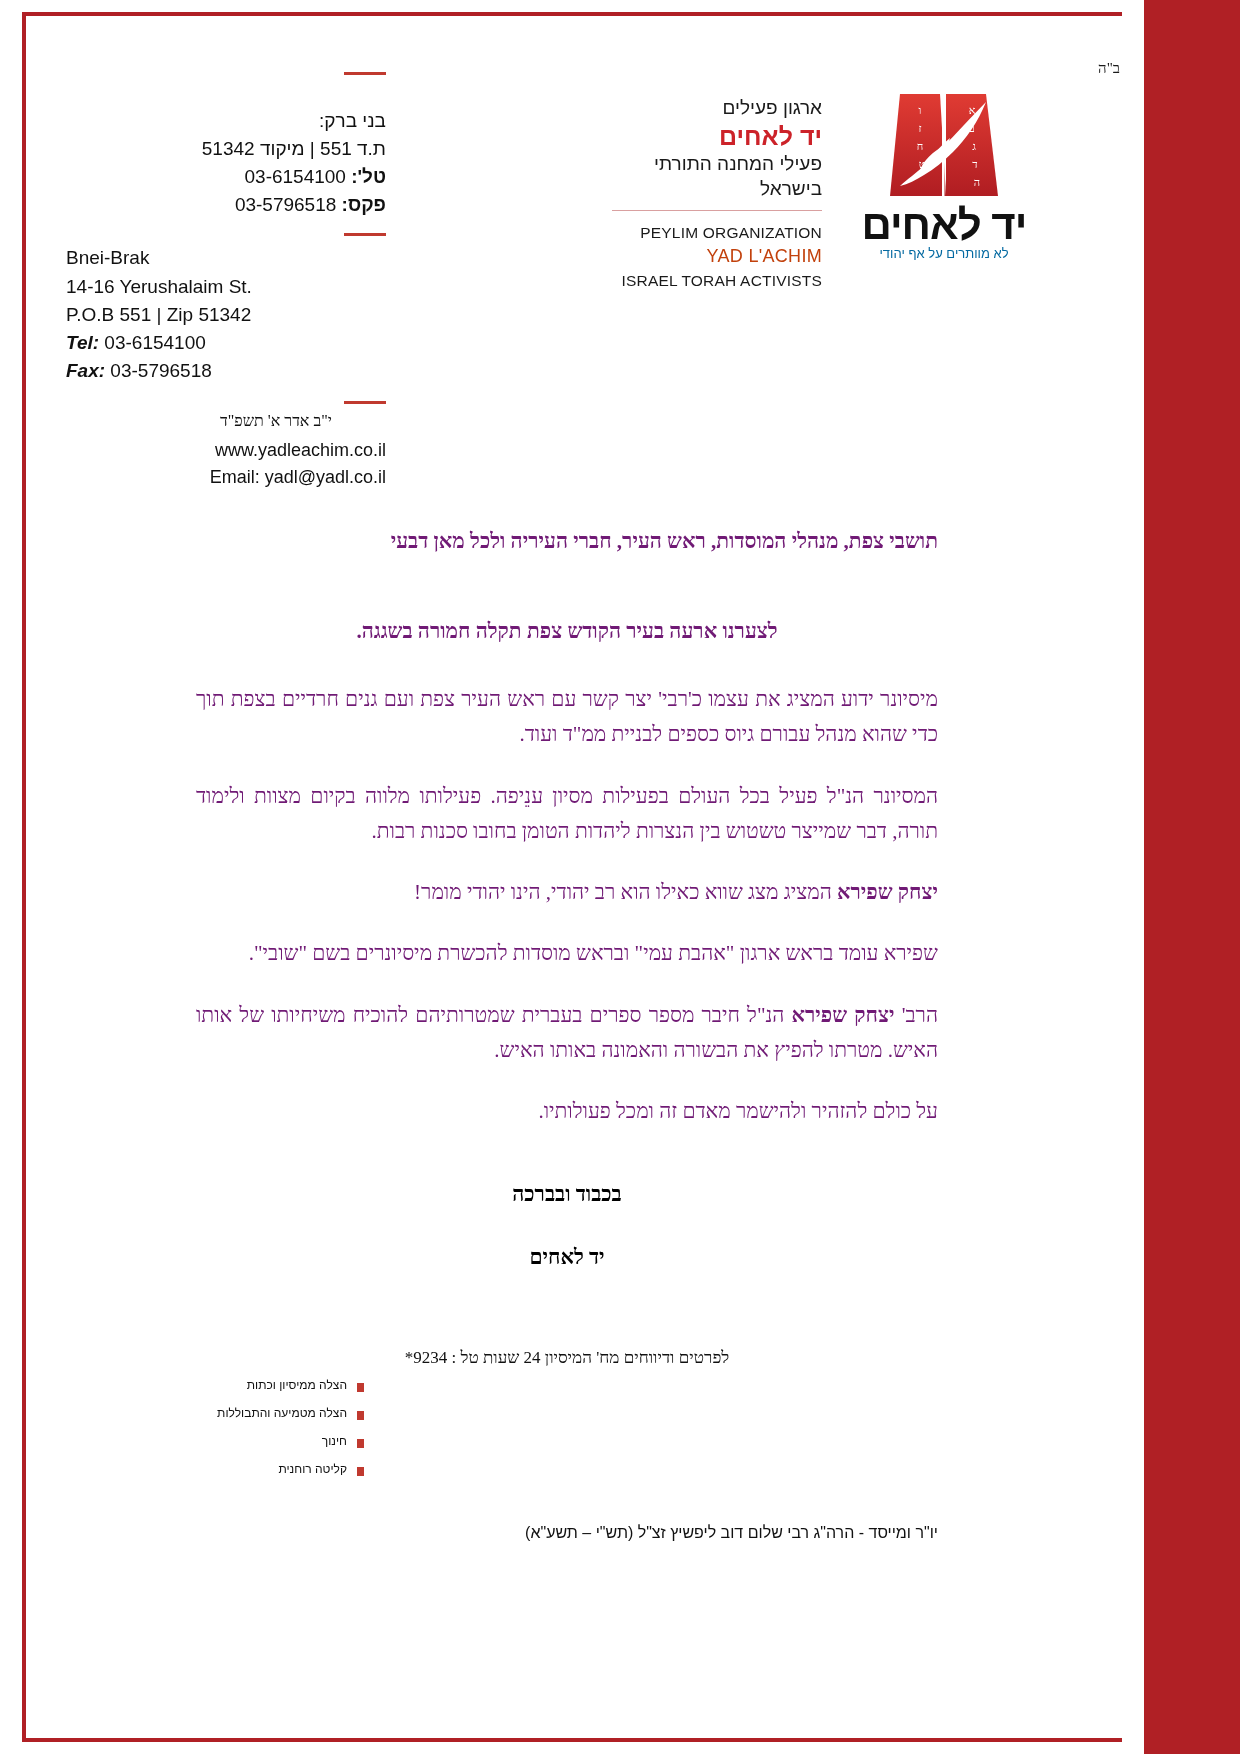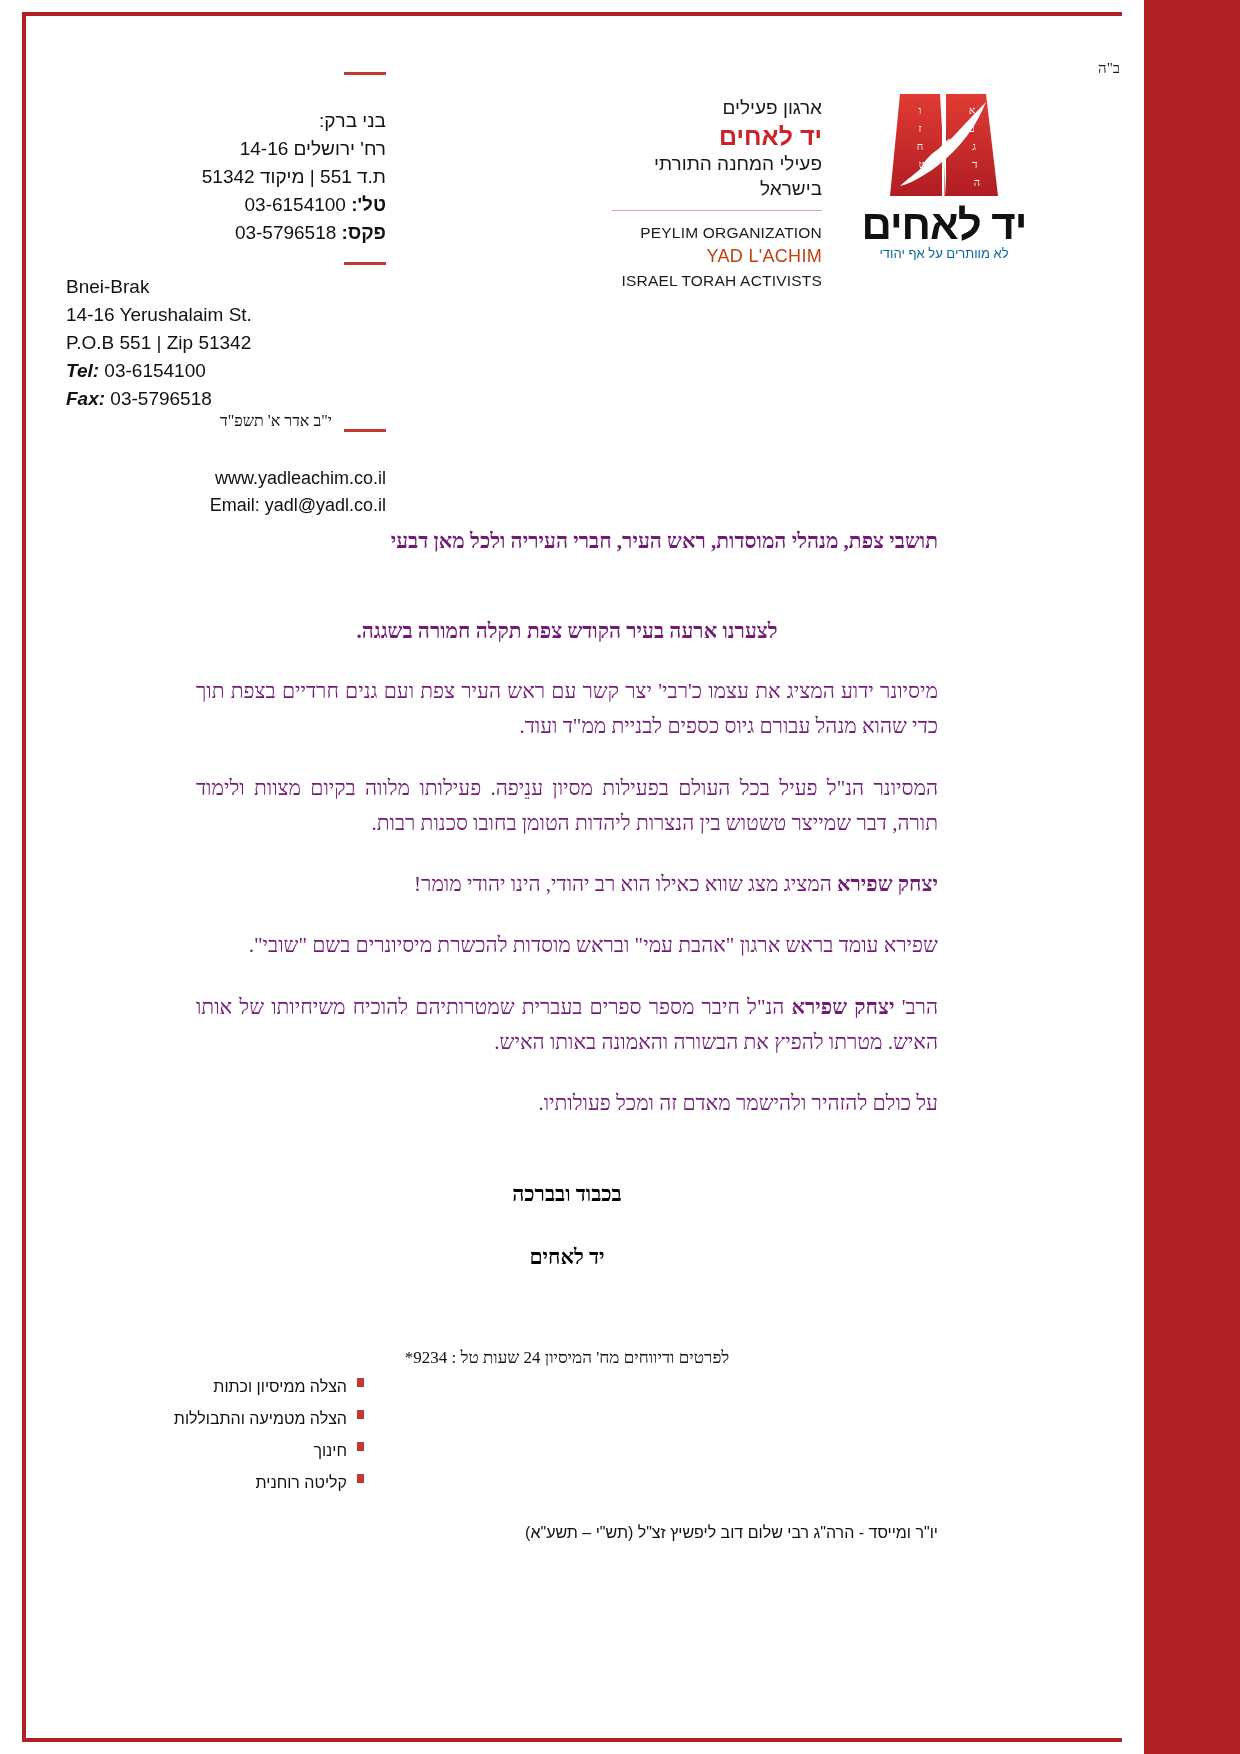--- a/index.html
+++ b/index.html
@@ -202,21 +202,21 @@
     font-weight: 700;
     font-size: 21px;
     font-family: "Liberation Serif", "DejaVu Serif", serif;
     margin: 0 0 56px 0;
   }
   .body .lede {
     font-weight: 700;
     font-size: 21px;
     font-family: "Liberation Serif", "DejaVu Serif", serif;
     text-align: center;
-    margin: 0 0 26px 0;
+    margin: 0 0 34px 0;
   }
   .body p.para {
     margin: 0 0 26px 0;
     text-align: justify;
     text-justify: inter-word;
     font-family: "Liberation Serif", "DejaVu Serif", serif;
     font-size: 21px;
     line-height: 1.68;
   }
   .body p.para b { font-weight: 700; }
@@ -253,24 +253,24 @@
     position: absolute;
     top: 1378px;
     left: 64px;
     width: 300px;
     direction: rtl;
     text-align: right;
   }
   .svc-item {
     display: flex;
     flex-direction: row;
-    align-items: flex-start;
+    align-items: flex-end;
     justify-content: flex-start;
     margin-bottom: 14px;
-    font-size: 16px;
+    font-size: 12px;
     color: #111;
   }
   .svc-bullet {
     width: 7px;
     height: 9px;
     background: #c0392f;
     margin-left: 10px;
     flex: 0 0 auto;
   }
 
@@ -295,21 +295,20 @@
   <div class="frame-line-top"></div>
   <div class="frame-line-bottom"></div>
   <div class="frame-line-left"></div>
 
   <div class="bh">ב"ה</div>
 
   <div class="contact">
     <div class="rule"></div>
     <div class="contact-he">
       <div class="ln">בני ברק:</div>
-      <div class="ln">רח' ירושלים 14-16</div>
       <div class="ln">ת.ד 551 | מיקוד 51342</div>
       <div class="ln"><b>טל':</b> <span>03-6154100</span></div>
       <div class="ln"><b>פקס:</b> <span>03-5796518</span></div>
     </div>
 
     <div class="rule second"></div>
     <div class="contact-en">
       <div>Bnei-Brak</div>
       <div>14-16 Yerushalaim St.</div>
       <div>P.O.B 551 | Zip 51342</div>

